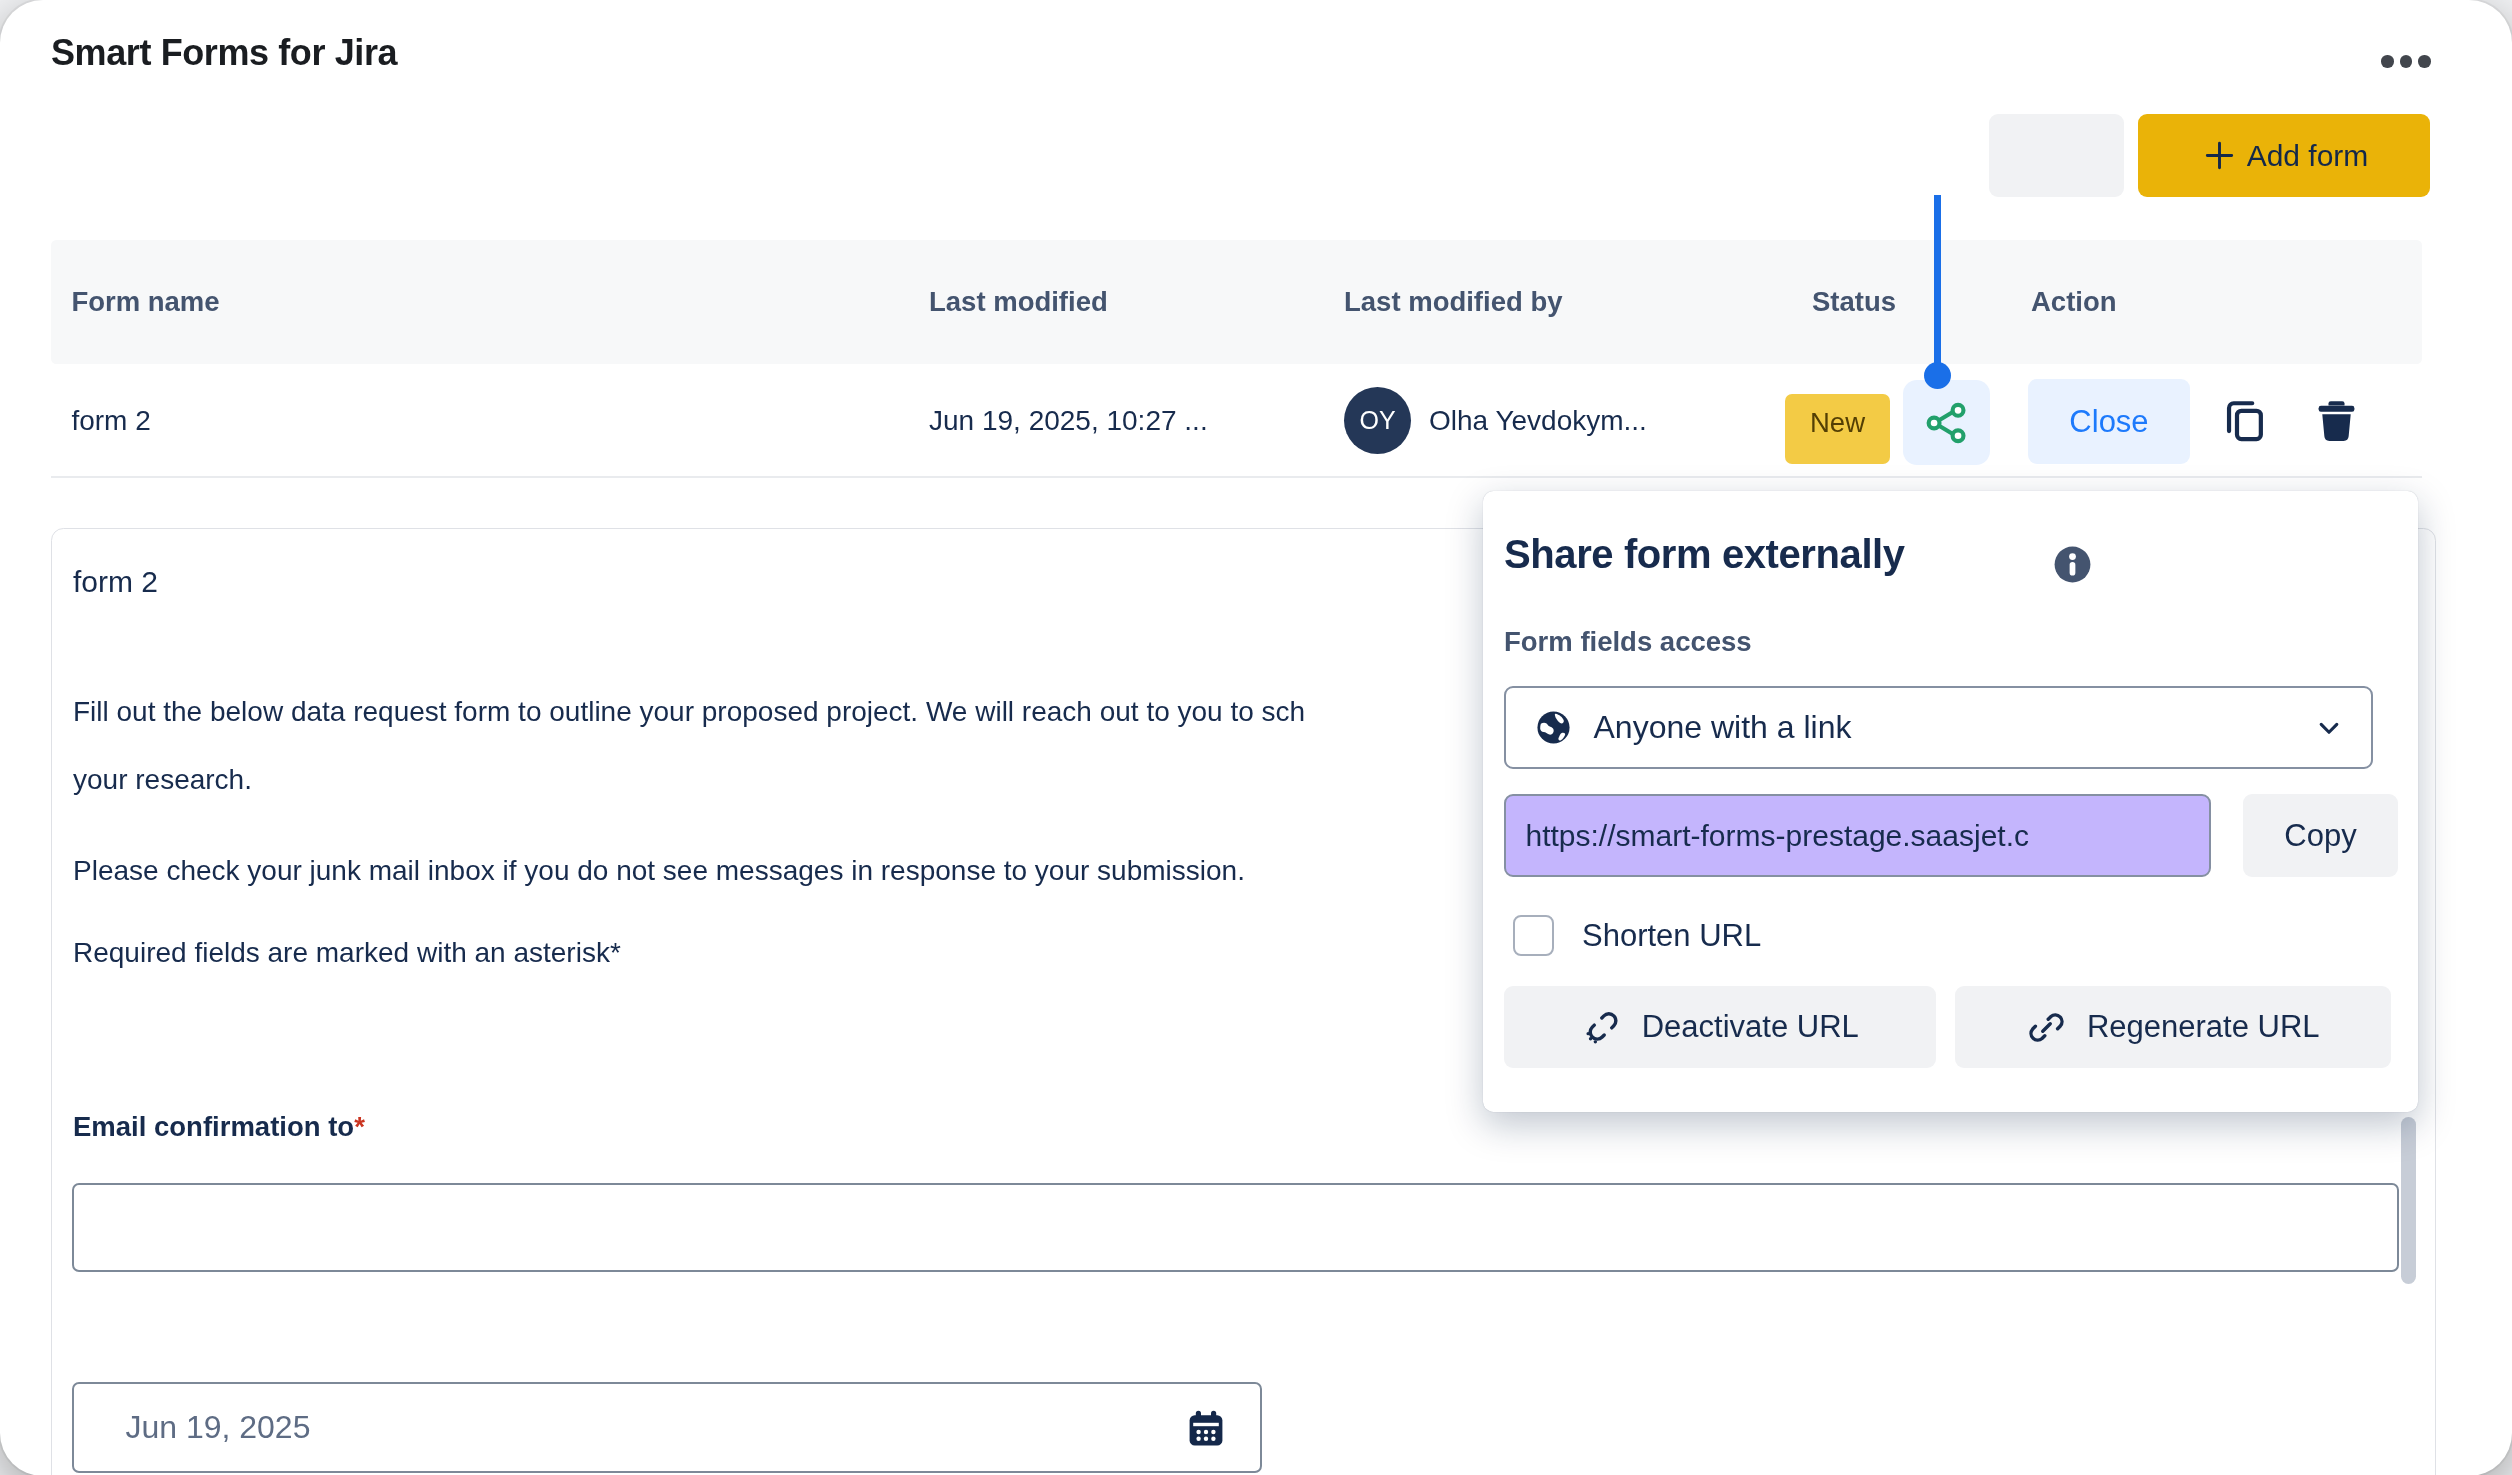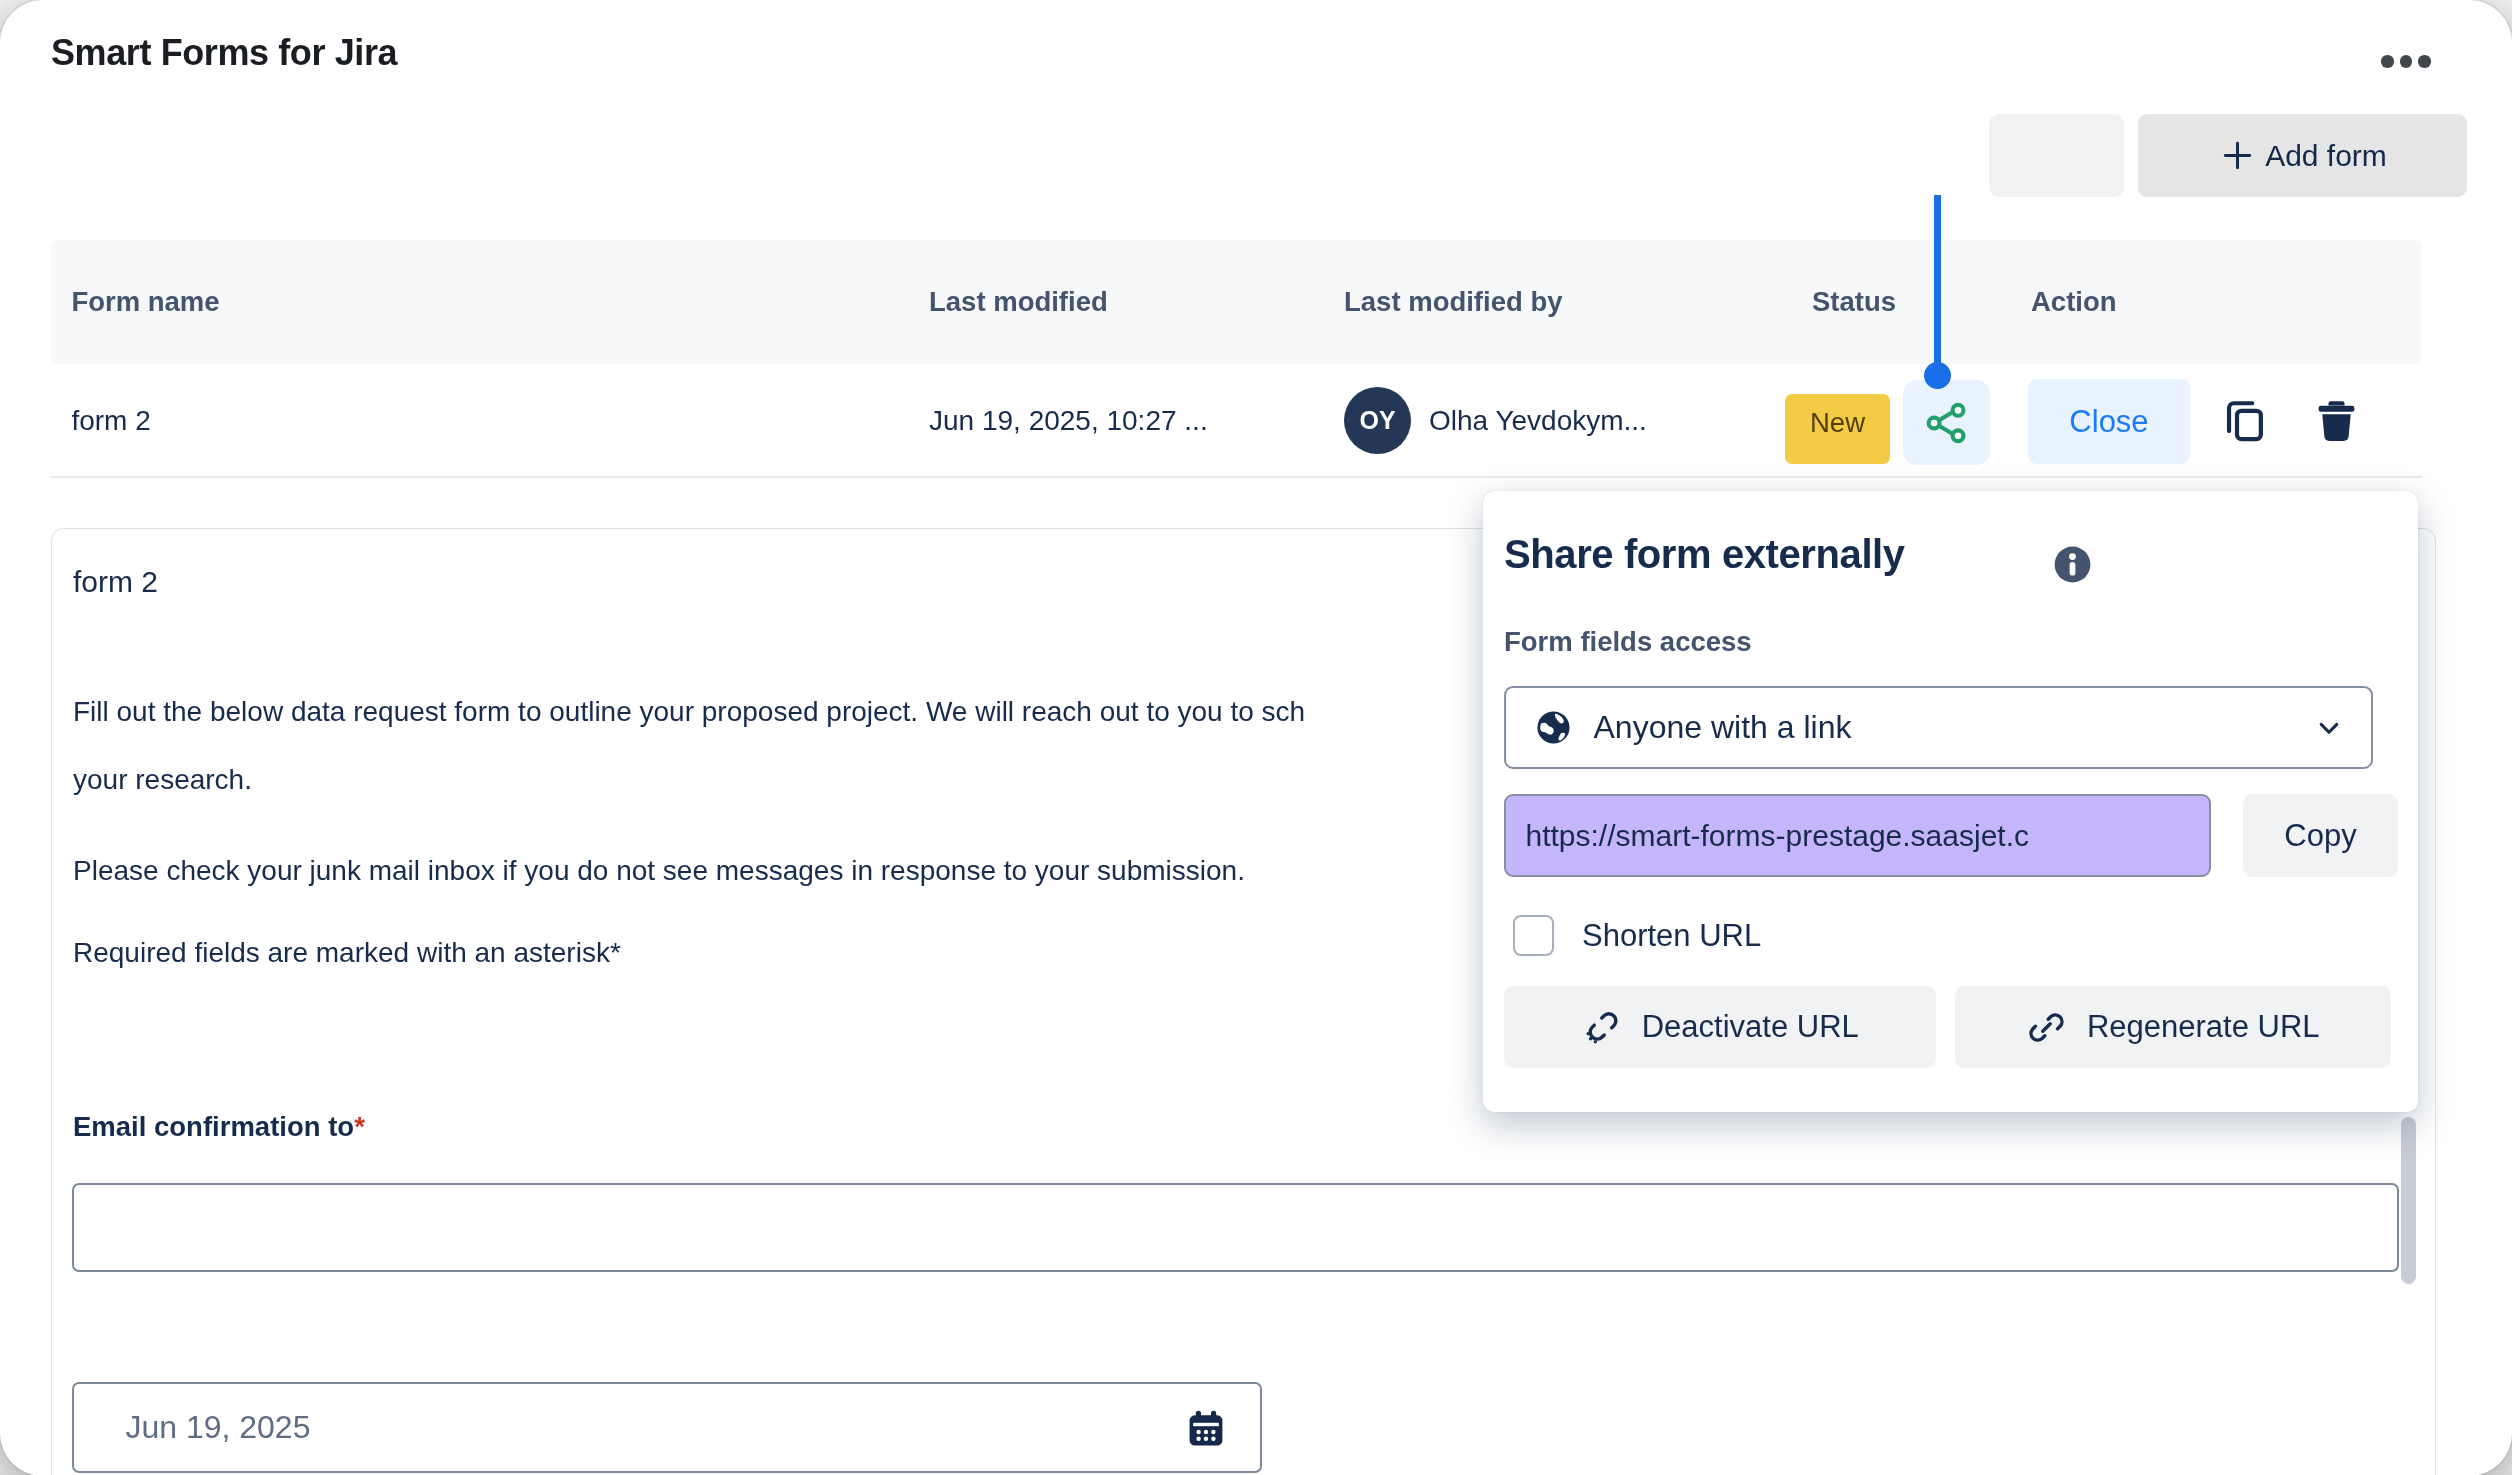--- a/index.html
+++ b/index.html
@@ -9,39 +9,39 @@
           box-shadow:0 0 0 1.8px rgba(0,0,0,.05), 0 16px 53px rgba(0,0,0,.35);overflow:hidden;}
   .abs{position:absolute;}
 
   
   .page-title{left:51px;top:32px;font-size:36px;font-weight:700;color:#1a1d21;letter-spacing:-0.4px;}
   .more-menu{left:2366px;top:48px;width:80px;height:27px;display:flex;gap:6.2px;align-items:center;justify-content:center;cursor:pointer;}
   .more-menu i{width:12.4px;height:12.4px;border-radius:50%;background:#42464d;}
 
   
   .btn-sliver{left:1989px;top:114px;width:135px;height:83px;background:#f1f2f4;border-radius:9px;}
-  .add-form-btn{left:2138px;top:114px;width:329px;height:83px;background:#e5e5e5;border-radius:9px;
+  .add-form-btn{left:2138px;top:114px;width:292px;height:83px;background:#eab308;border-radius:9px;
                 display:flex;align-items:center;justify-content:center;gap:8px;cursor:pointer;}
   .add-form-btn span{font-size:30px;font-weight:500;color:#14284a;}
   .active-url-pill{left:1780px;top:98px;width:326px;height:99px;background:#1a6fe8;border-radius:18px;
                    display:flex;align-items:center;justify-content:center;z-index:30;}
   .active-url-pill span{color:#fff;font-size:38px;font-weight:700;}
   .connector-line{left:1934px;top:195px;width:7px;height:174px;background:#1a6fe8;z-index:25;}
   .connector-dot{left:1924px;top:362px;width:27px;height:27px;border-radius:50%;background:#1a6fe8;z-index:25;}
 
   
   .table{left:51px;top:240px;width:2371px;}
   .thead{position:relative;height:124px;background:#f7f8f9;border-radius:5.3px;}
   .th{position:absolute;top:0;height:124px;line-height:124px;font-size:27.5px;font-weight:700;color:#44546f;}
   .th1{left:20.4px}.th2{left:878px}.th3{left:1293px}.th4{left:1761px}.th5{left:1980px}
   .trow{position:relative;height:114px;background:#fff;border-bottom:2.7px solid #e9ebee;}
   .td-text{position:absolute;top:0;height:114px;line-height:114px;font-size:28px;color:#172b4d;}
   .td-name{left:20.4px}.td-date{left:878px}
   .avatar{left:1293px;top:23px;width:67px;height:67px;border-radius:50%;background:#243757;color:#fff;
-          display:flex;align-items:center;justify-content:center;font-size:25px;font-weight:700;}
+          display:flex;align-items:center;justify-content:center;font-size:25px;font-weight:400;}
   .td-by{left:1378px;max-width:320px;overflow:hidden;white-space:nowrap;}
   .badge-new{left:1734px;top:30px;height:70px;line-height:57px;padding:0 25px;background:#f3cb45;border-radius:7px;
              font-size:27.5px;font-weight:500;color:#533f04;}
   .share-chip{left:1852px;top:16px;width:87px;height:85px;background:#e9f2ff;border-radius:14px;
               display:flex;align-items:center;justify-content:center;cursor:pointer;}
   .close-btn{left:1977px;top:15px;width:162px;height:85px;background:#e9f2ff;border-radius:9px;
              display:flex;align-items:center;justify-content:center;font-size:31px;font-weight:500;color:#1d7afc;cursor:pointer;}
   .icon-btn{display:flex;align-items:center;justify-content:center;cursor:pointer;}
   .copy-row-btn{left:2164px;top:27px;width:59px;height:59px;}
   .trash-btn{left:2254px;top:25px;width:62px;height:62px;}

